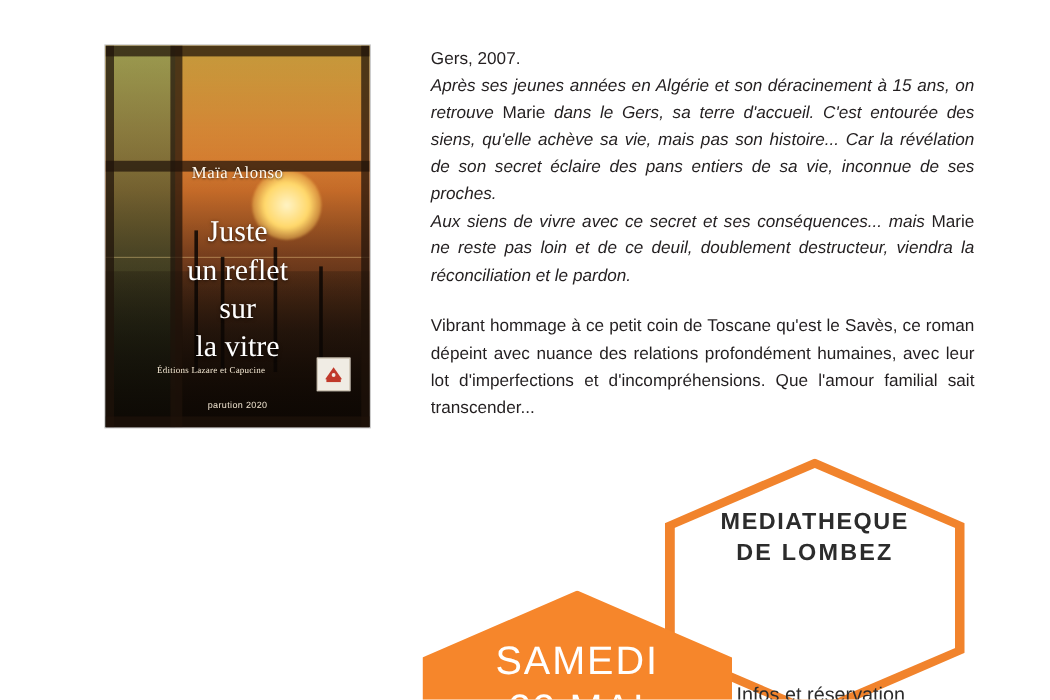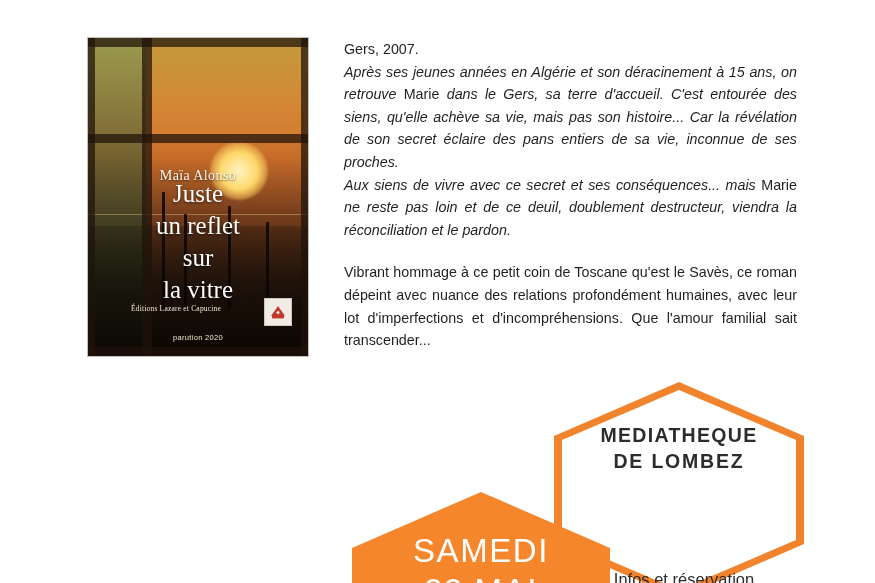--- a/index.html
+++ b/index.html
@@ -77,21 +77,21 @@
   .cover .tree {
     position: absolute;
     bottom: 46px;
     width: 3px;
     background: rgba(10,6,3,0.85);
   }
 
   .cover-author {
     position: absolute;
     left: 0; right: 0;
-    top: 130px;
+    top: 99px;
     text-align: center;
     font-family: "Liberation Serif", serif;
     font-size: 14px;
     color: #fffaf0;
     letter-spacing: 0.4px;
     text-shadow: 0 1px 2px rgba(0,0,0,0.6);
   }
   .cover-title {
     position: absolute;
     left: 0; right: 0;
@@ -132,21 +132,21 @@
     border: 1px solid #cfc6b6;
     display: flex;
     align-items: center;
     justify-content: center;
   }
   .cover-logo svg { display: block; }
 
   
   .text-col {
     position: absolute;
-    left: 344px;
+    left: 359px;
     top: 38px;
     width: 453px;
   }
   .text-col p {
     margin: 0;
     font-size: 14.3px;
     line-height: 22.6px;
     text-align: justify;
     color: #231f20;
   }

